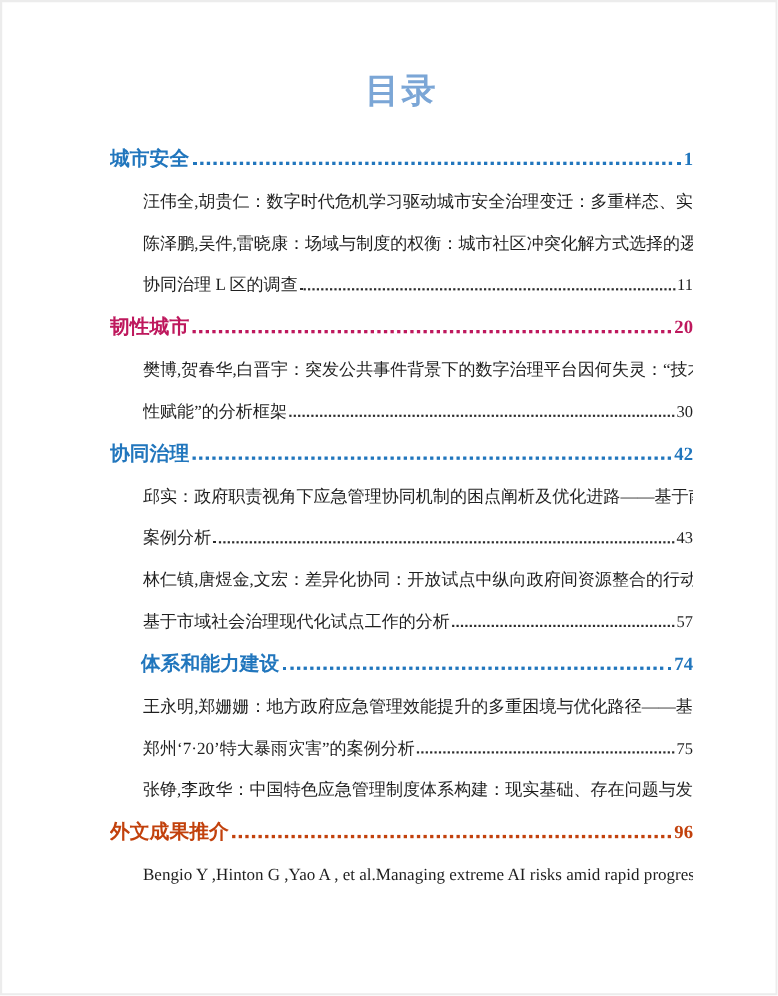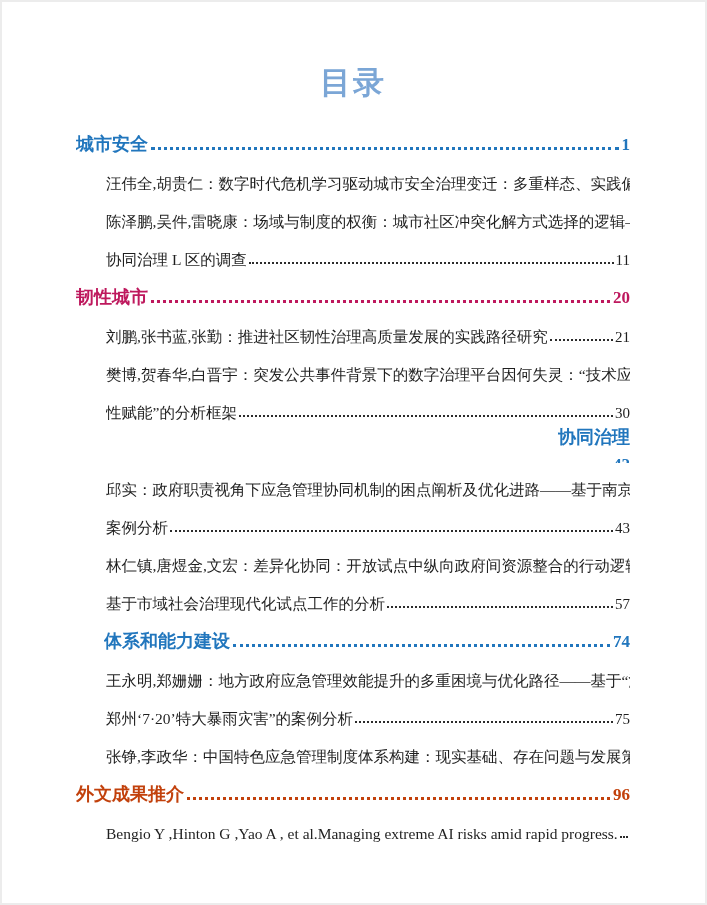--- a/index.html
+++ b/index.html
@@ -5,21 +5,21 @@
   html,body{margin:0;padding:0;}
   body{
     width:707px;height:905px;
     background:#ffffff;
     font-family:"Liberation Serif","DejaVu Serif",serif;
     overflow:hidden;
   }
   .page{
     box-sizing:border-box;
     width:707px;height:905px;
-    padding:62px 77px 0 76px;
+    padding:62px 77px 0 100px;
     background:#ffffff;
     box-shadow:inset 0 0 0 2px #ececec;
   }
   .doc-title{
     margin:0 0 14px 0;
     text-align:center;
     font-family:"Liberation Sans","DejaVu Sans",sans-serif;
     font-weight:bold;
     font-size:31px;
     line-height:42px;
@@ -99,33 +99,28 @@
         <span class="entry-text">协同治理 L 区的调查</span>
         <span class="leader entry-leader"></span>
         <span class="entry-page">11</span>
       </div>
       <div class="row sec-row" style="color: #be185d;">
         <span class="sec-title">韧性城市</span>
         <span class="leader sec-leader"></span>
         <span class="sec-page">20</span>
       </div>
       <div class="row entry-row">
-        <span class="entry-text">刘鹏,张书蓝,张勤：推进社区韧性治理高质量发展的实践路径研究</span>
-        <span class="leader entry-leader"></span>
-        <span class="entry-page">21</span>
-      </div>
-      <div class="row entry-row">
         <span class="entry-text">樊博,贺春华,白晋宇：突发公共事件背景下的数字治理平台因何失灵：“技术应用-韧</span>
       </div>
       <div class="row entry-row">
         <span class="entry-text">性赋能”的分析框架</span>
         <span class="leader entry-leader"></span>
         <span class="entry-page">30</span>
       </div>
-      <div class="row sec-row" style="color: rgb(33, 118, 189); flex-direction: column;">
+      <div class="row sec-row" style="color: rgb(33, 118, 189);">
         <span class="sec-title">协同治理</span>
         <span class="leader sec-leader"></span>
         <span class="sec-page">42</span>
       </div>
       <div class="row entry-row">
         <span class="entry-text">邱实：政府职责视角下应急管理协同机制的困点阐析及优化进路——基于南京市的</span>
       </div>
       <div class="row entry-row">
         <span class="entry-text">案例分析</span>
         <span class="leader entry-leader"></span>

